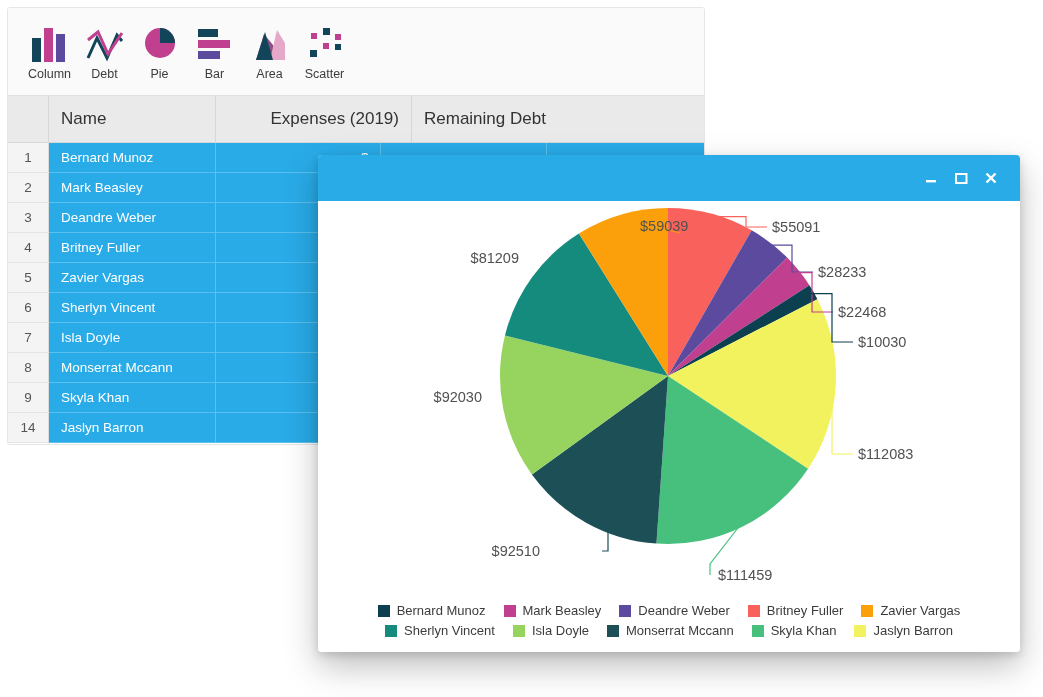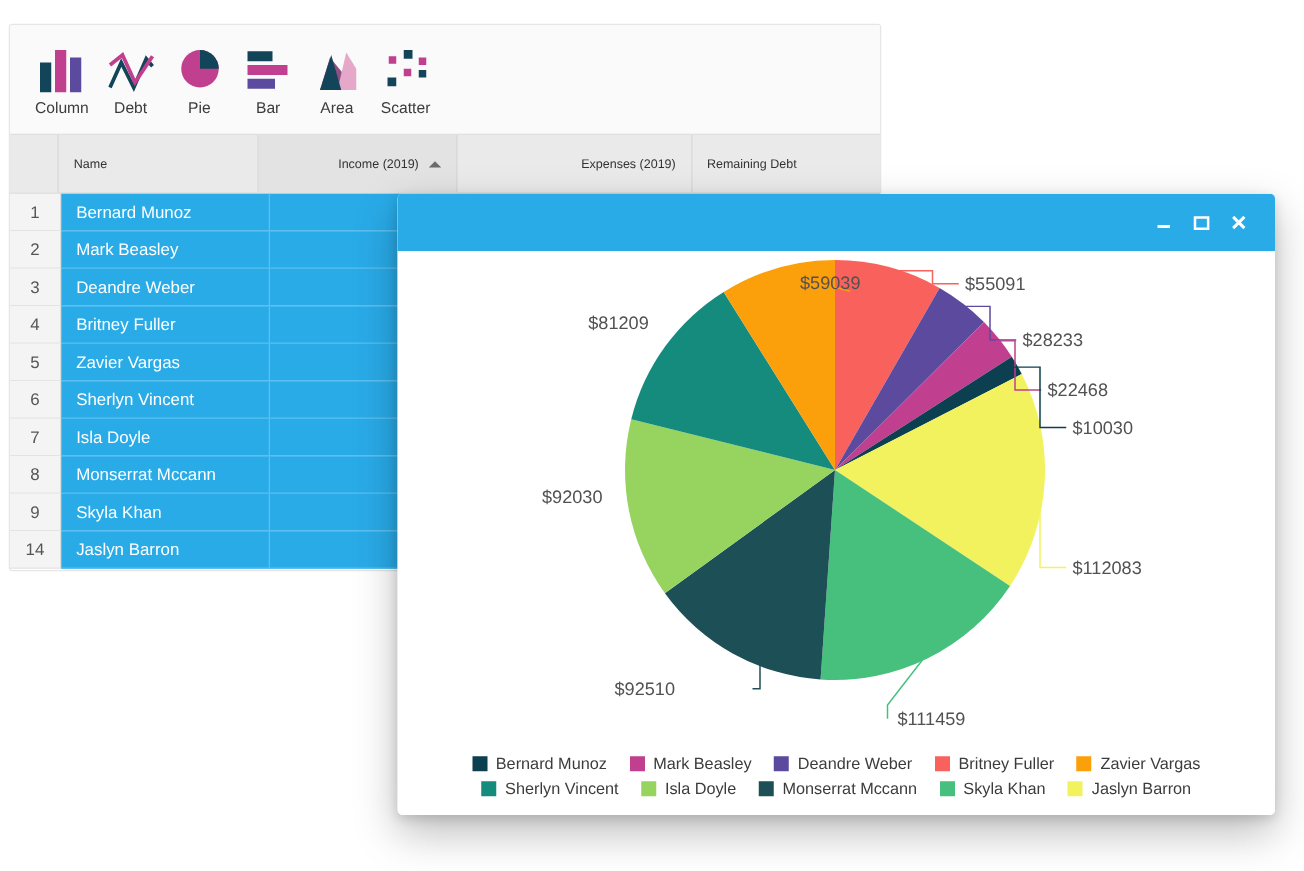--- a/index.html
+++ b/index.html
@@ -6,21 +6,21 @@
   body{
     width:1043px;height:697px;
     background:#ffffff;
     font-family:"Liberation Sans", sans-serif;
     overflow:hidden;
     position:relative;
   }
 
   
   #app-panel{
-    position:absolute;left:7px;top:19px;width:698px;height:438px;
+    position:absolute;left:7px;top:7px;width:698px;height:438px;
     background:#ffffff;
     border:1px solid #e6e6e6;
     border-radius:3px;
     box-sizing:border-box;
     overflow:hidden;
   }
 
   
   #chart-toolbar{
     height:88px;
@@ -48,21 +48,21 @@
   .grid-header{
     display:flex;height:46px;
     background:#eaeaea;
     border-bottom:1px solid #d7d7d7;
   }
   .hc{
     display:flex;align-items:center;
     border-right:1px solid #d7d7d7;
     box-sizing:border-box;
     color:#333333;
-    font-size:10px;
+    font-size:17px;
     padding:0 12px;
   }
   .hc.rownum{width:41px;padding:0;background:#eaeaea;}
   .hc.name{width:167px;}
   .hc.income{width:166px;justify-content:flex-end;background:#e3e3e3;position:relative;}
   .hc.expenses{width:196px;justify-content:flex-end;}
   .hc.debt{width:157px;border-right:none;}
   .sort-arrow{
     width:0;height:0;margin-left:8px;
     border-left:5px solid transparent;
@@ -205,24 +205,20 @@
       <div class="tool-label">Scatter</div>
     </div>
 
   </div>
 
   <div id="data-grid">
     <div class="grid-header">
       <div class="hc rownum"></div>
       <div class="hc name">
         <span>Name</span>
-      </div>
-      <div class="hc income">
-        <span>Income (2019)</span>
-        <span class="sort-arrow"></span>
       </div>
       <div class="hc expenses">
         <span>Expenses (2019)</span>
       </div>
       <div class="hc debt">
         <span>Remaining Debt</span>
       </div>
     </div>
     <div id="grid-body">
         <div class="grid-row">

